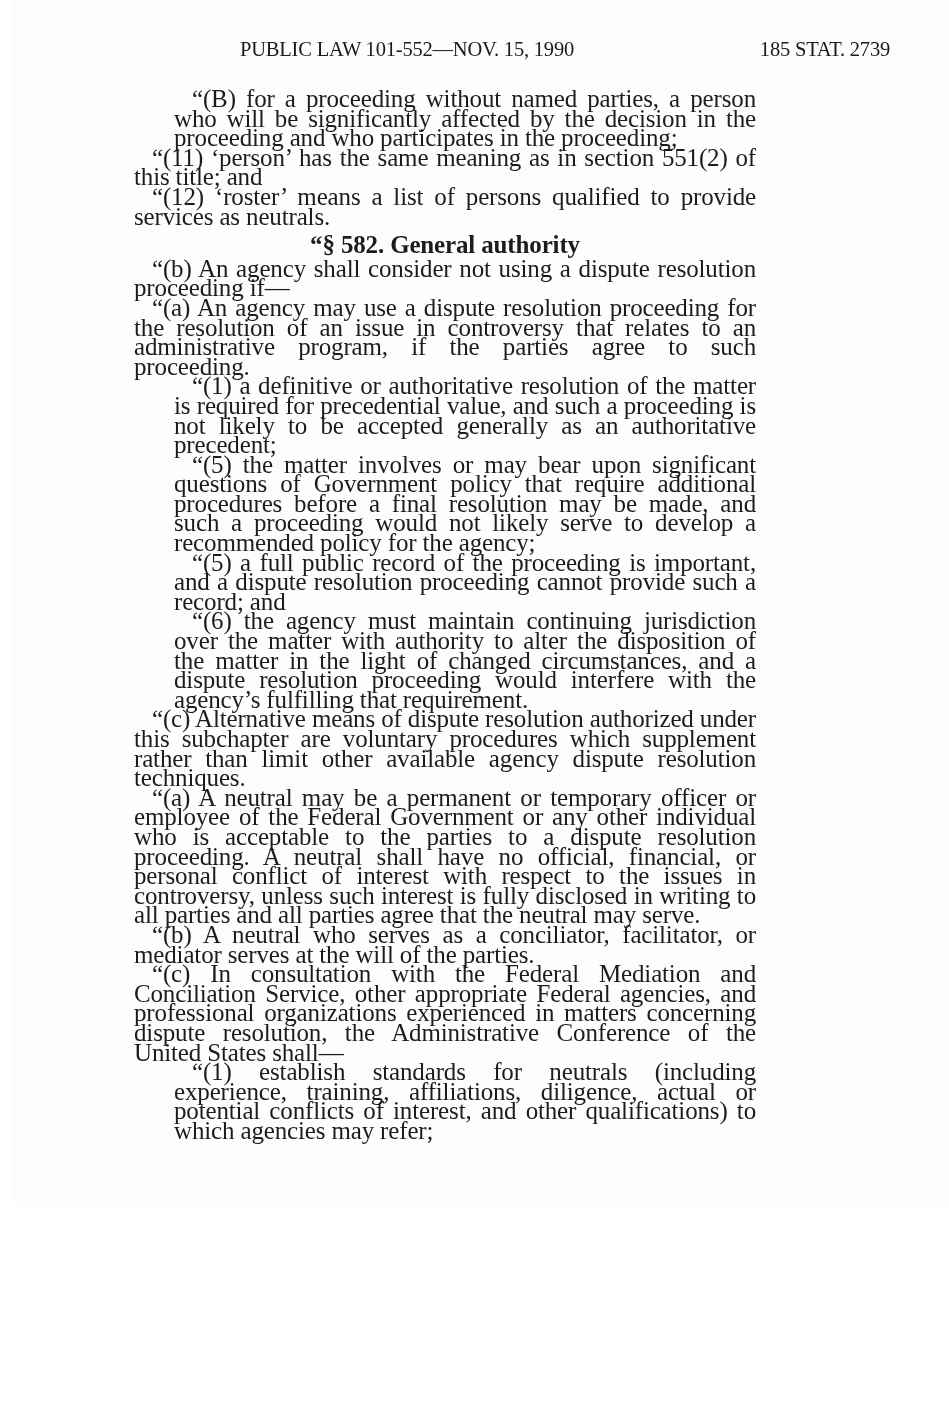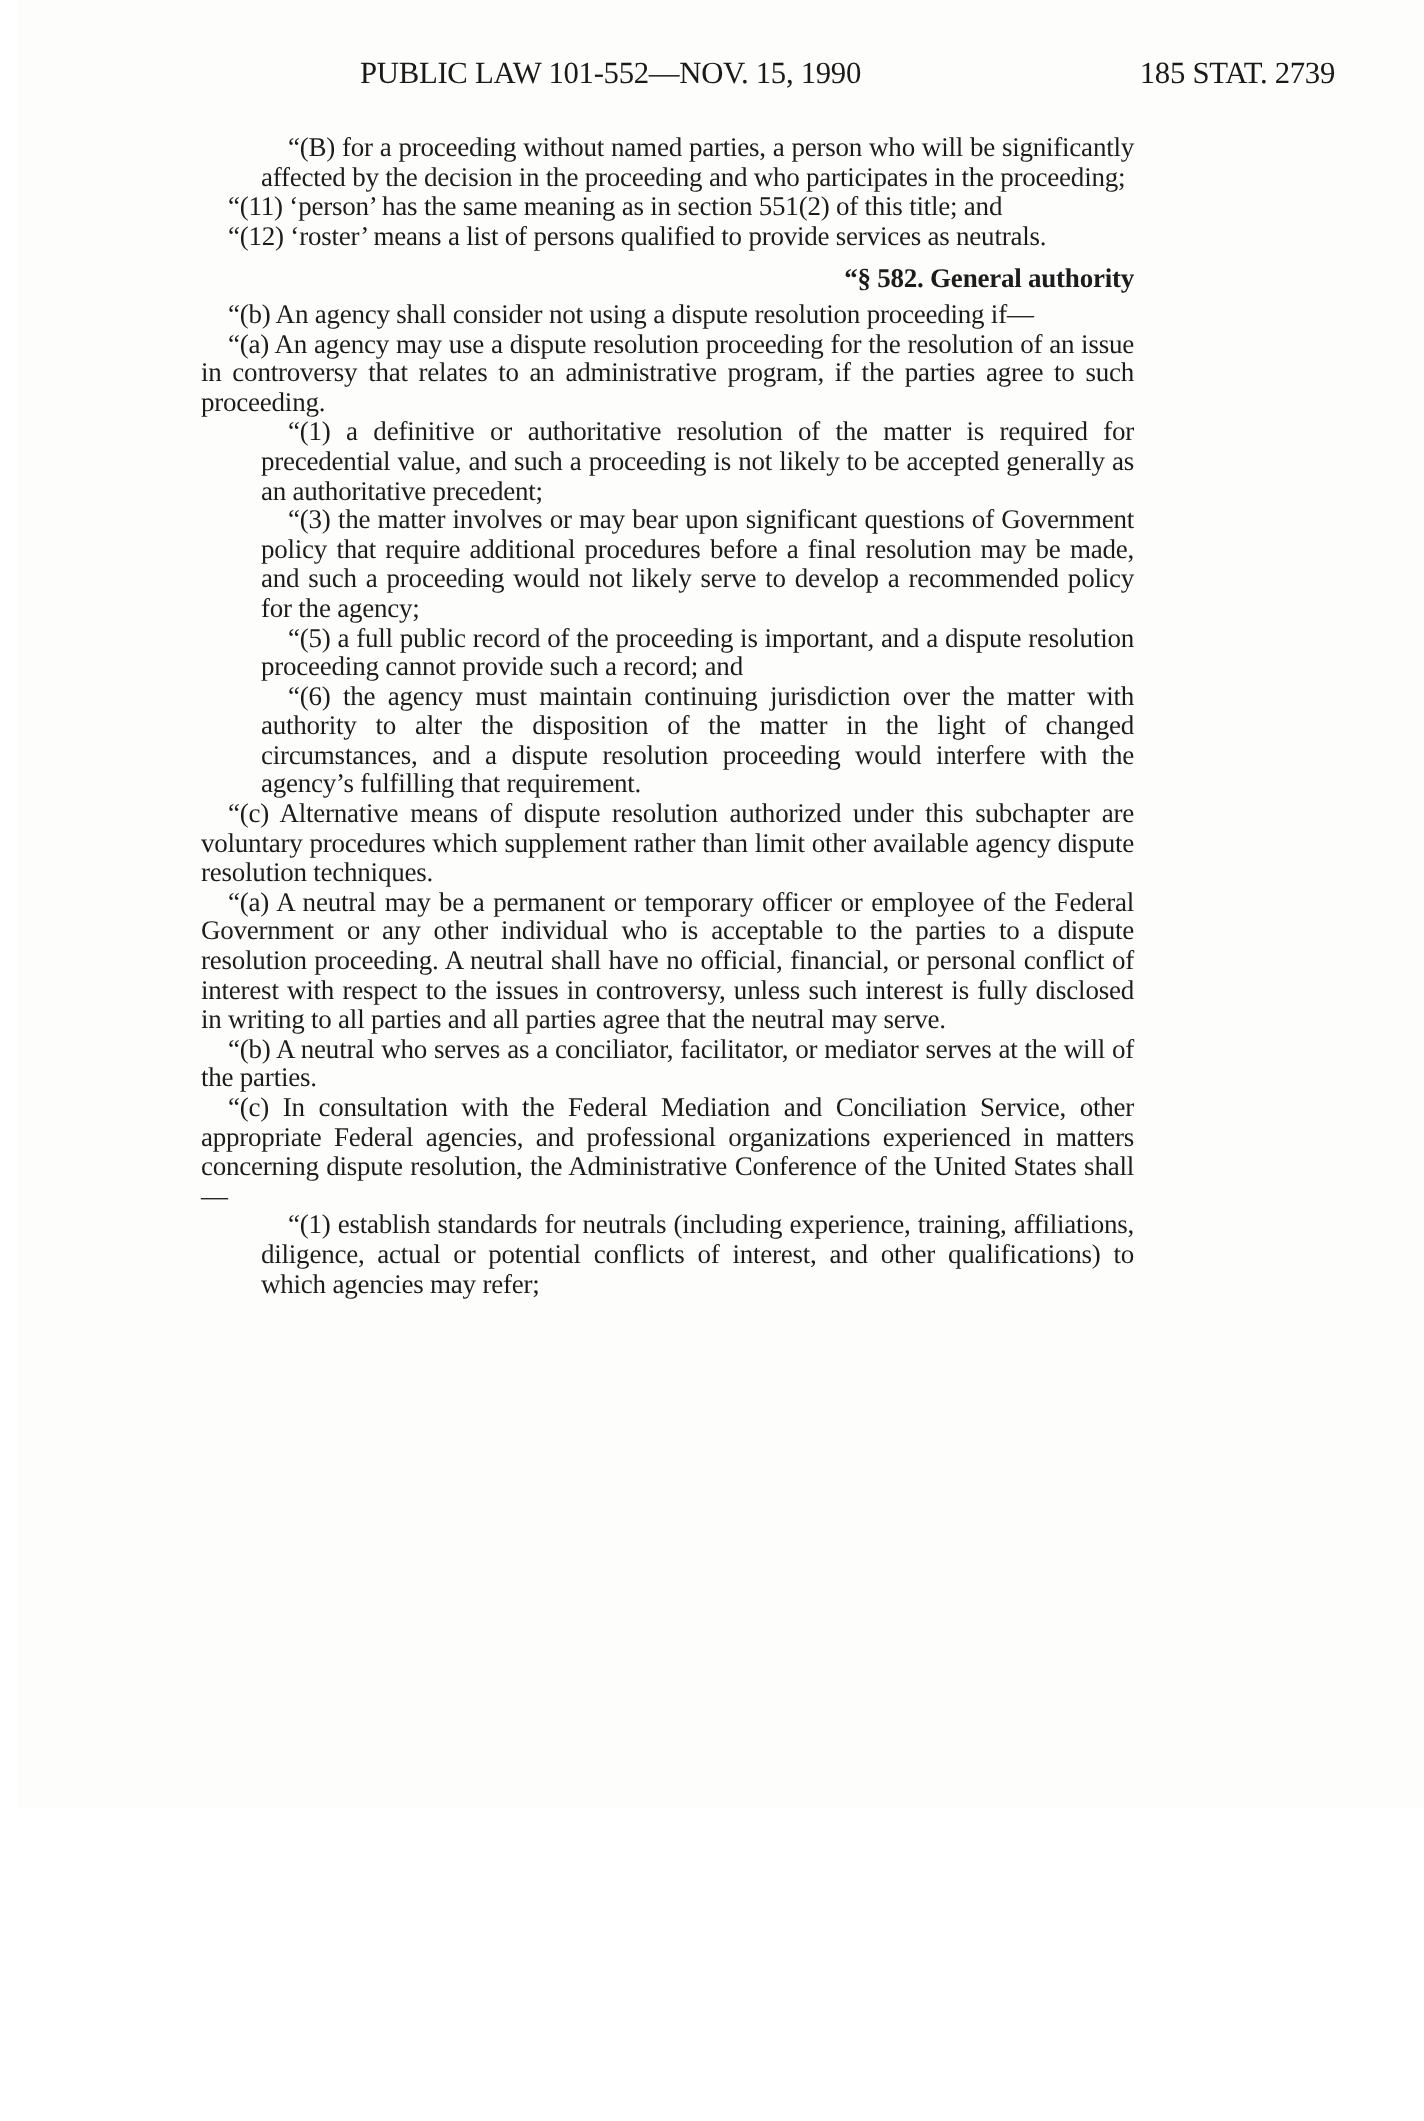--- a/index.html
+++ b/index.html
@@ -35,21 +35,21 @@
   }
   .running-head .left { position: absolute; left: 0; top: 0; white-space: nowrap; }
   .running-head .right { position: absolute; right: 0; top: 0; white-space: nowrap; }
 
   .body {
     position: absolute;
     left: 122px;
     top: 89px;
     width: 622px;
     font-family: "Liberation Serif", "DejaVu Serif", serif;
-    font-size: 18px;
+    font-size: 25px;
     line-height: 19.6px;
     letter-spacing: -0.15px;
     color: #1c1c1c;
   }
   .para {
     text-align: justify;
     margin: 0;
   }
   .ind1 { text-indent: 18px; }
   .sub-a {  
@@ -57,21 +57,21 @@
     text-indent: 18px;
   }
   .sub-num { 
     padding-left: 40px;
     text-indent: 18px;
   }
   .section-head {
     font-weight: bold;
     margin-top: 8px;
     margin-bottom: 4px;
-    text-align: right;
+    text-align: center;
     font-family: Liberation Serif, serif;
   }
 </style>
 </head>
 <body>
 
 <div class="page">
 
   <div class="running-head">
     <span class="left">PUBLIC LAW 101-552—NOV. 15, 1990</span>
@@ -81,21 +81,21 @@
   <div class="body">
 
     <p class="para sub-a">“(B) for a proceeding without named parties, a person who will be significantly affected by the decision in the proceeding and who participates in the proceeding;</p>
     <p class="para ind1">“(11) ‘person’ has the same meaning as in section 551(2) of this title; and</p>
     <p class="para ind1">“(12) ‘roster’ means a list of persons qualified to provide services as neutrals.</p>
 
     <p class="para section-head" style="margin-top:9px;">“§ 582. General authority</p>
     <p class="para ind1">“(b) An agency shall consider not using a dispute resolution proceeding if—</p>
     <p class="para ind1">“(a) An agency may use a dispute resolution proceeding for the resolution of an issue in controversy that relates to an administrative program, if the parties agree to such proceeding.</p>
     <p class="para sub-num">“(1) a definitive or authoritative resolution of the matter is required for precedential value, and such a proceeding is not likely to be accepted generally as an authoritative precedent;</p>
-    <p class="para sub-num">“(3) the matter involves or may bear upon significant questions of Government policy that require additional procedures before a final resolution may be made, and such a proceeding would not likely serve to develop a recommended policy for the agency;</p>
+    <p class="para sub-num">“(5) the matter involves or may bear upon significant questions of Government policy that require additional procedures before a final resolution may be made, and such a proceeding would not likely serve to develop a recommended policy for the agency;</p>
     <p class="para sub-num">“(5) a full public record of the proceeding is important, and a dispute resolution proceeding cannot provide such a record; and</p>
     <p class="para sub-num">“(6) the agency must maintain continuing jurisdiction over the matter with authority to alter the disposition of the matter in the light of changed circumstances, and a dispute resolution proceeding would interfere with the agency’s fulfilling that requirement.</p>
     <p class="para ind1">“(c) Alternative means of dispute resolution authorized under this subchapter are voluntary procedures which supplement rather than limit other available agency dispute resolution techniques.</p>
 
     <p class="para ind1">“(a) A neutral may be a permanent or temporary officer or employee of the Federal Government or any other individual who is acceptable to the parties to a dispute resolution proceeding. A neutral shall have no official, financial, or personal conflict of interest with respect to the issues in controversy, unless such interest is fully disclosed in writing to all parties and all parties agree that the neutral may serve.</p>
     <p class="para ind1">“(b) A neutral who serves as a conciliator, facilitator, or mediator serves at the will of the parties.</p>
     <p class="para ind1">“(c) In consultation with the Federal Mediation and Conciliation Service, other appropriate Federal agencies, and professional organizations experienced in matters concerning dispute resolution, the Administrative Conference of the United States shall—</p>
     <p class="para sub-num">“(1) establish standards for neutrals (including experience, training, affiliations, diligence, actual or potential conflicts of interest, and other qualifications) to which agencies may refer;</p>
 
   </div>

